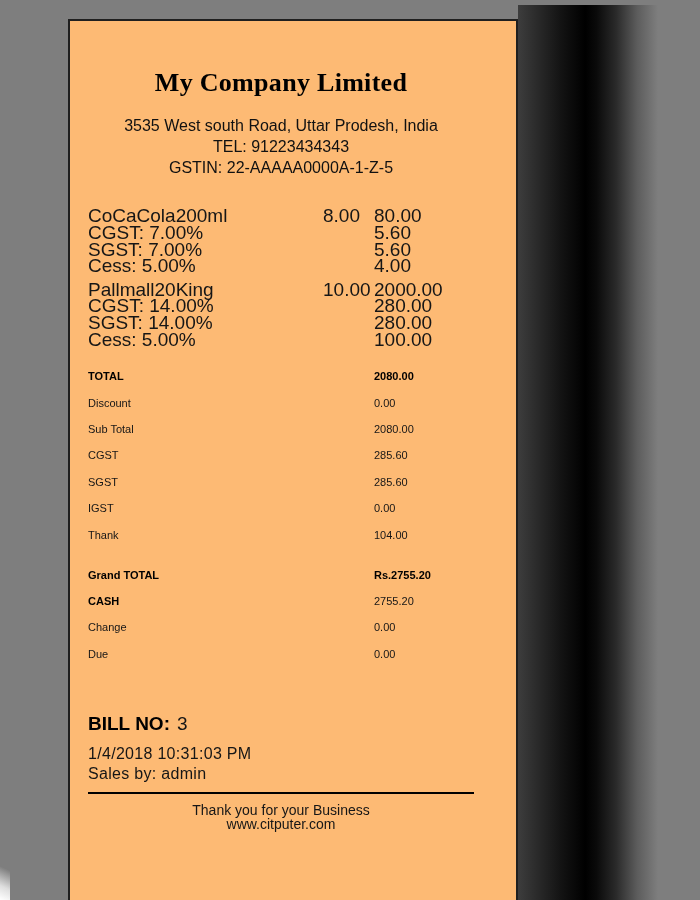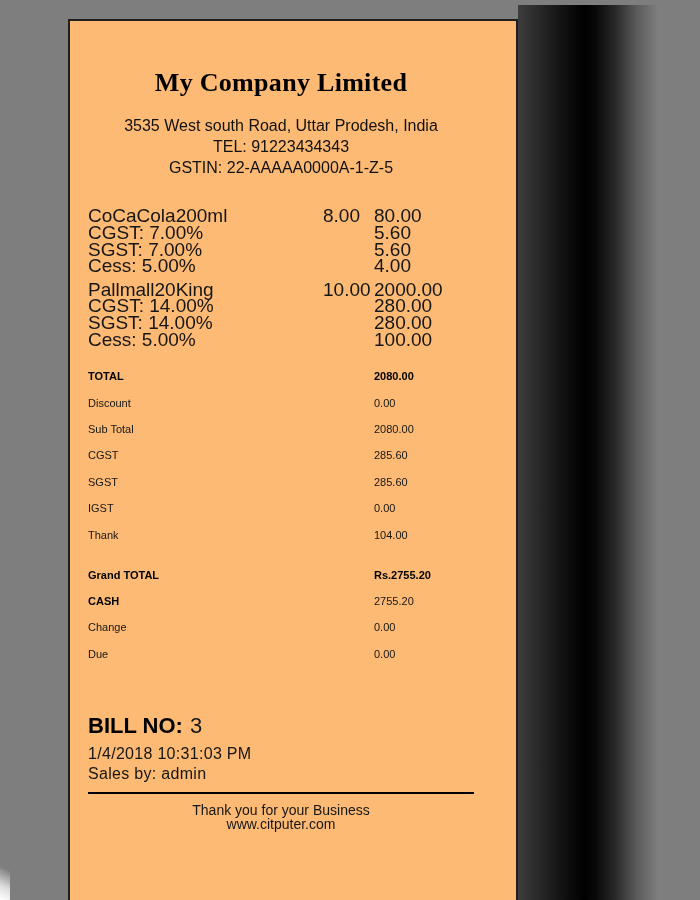--- a/index.html
+++ b/index.html
@@ -44,21 +44,21 @@
     position:absolute; left:18px; width:386px; height:17px;
     font-size:19px; white-space:nowrap;
   }
   .sumrow { font-size:11px; }
   .row .qty { position:absolute; left:235px; }
   .row .amt { position:absolute; left:286px; }
   .bold { font-weight:bold; color:#000; }
   .cnt { margin-left:9px; }
   .billno {
     position:absolute; left:18px; top:692px;
-    font-size:22px; font-weight:bold; color:#000; white-space:nowrap;
+    font-size:19px; font-weight:bold; color:#000; white-space:nowrap;
   }
   .billno .num { font-weight:normal; color:#161616; margin-left:7px; }
   .meta {
     position:absolute; left:18px; font-size:16px; color:#161616;
     letter-spacing:.3px; white-space:nowrap;
   }
   .rule {
     position:absolute; left:18px; top:771px; width:386px; height:2px;
     background:#000;
   }

